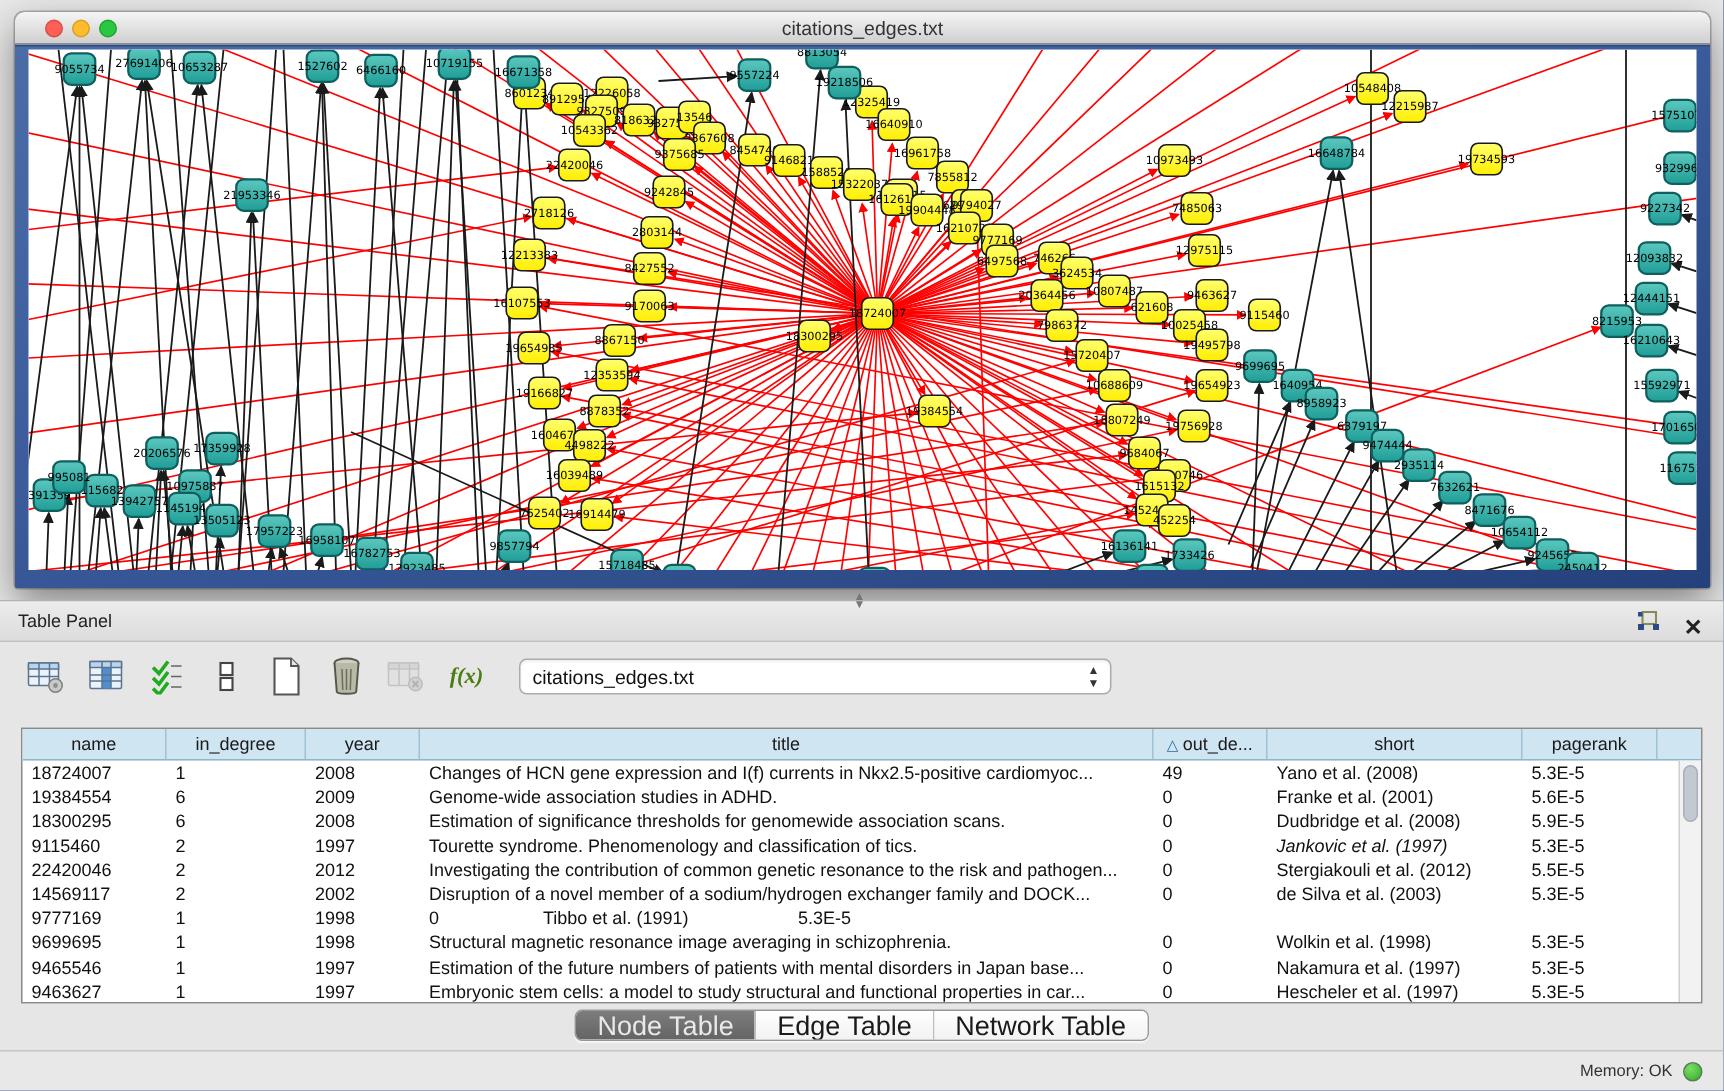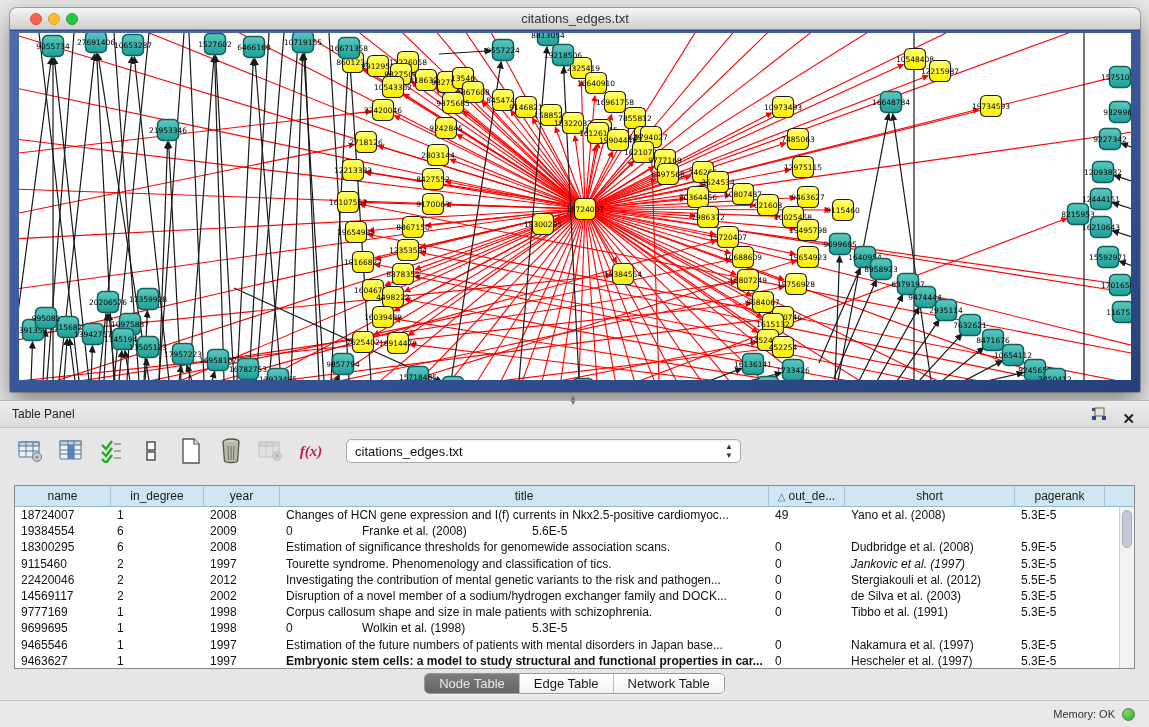--- a/index.html
+++ b/index.html
@@ -48,21 +48,21 @@
   }
   .tp-header .float-ic { position:absolute; right:42px; top:6px; width:16px; height:15px; cursor:pointer; }
   .tp-header .close-ic {
     position:absolute; right:14px; top:4px; font-size:15px; font-weight:bold; color:#222; cursor:pointer;
   }
   .splitter-handle { position:absolute; left:566px; top:-6px; width:14px; height:6px; color:#777; font-size:8px; line-height:5px; text-align:center; cursor:row-resize; }
 
   .tp-toolbar { height:46px; display:flex; align-items:center; padding-left:18px; gap:14px; }
   .tb-btn { width:26px; height:26px; display:flex; align-items:center; justify-content:center; cursor:pointer; }
   .tb-btn.disabled { opacity:.45; cursor:default; }
-  .fx-label { font-size:15px; font-style:italic; font-weight:bold; color:#be185d; font-family:"Liberation Serif",serif; }
+  .fx-label { font-size:15px; font-style:italic; font-weight:bold; color:#4d7c0f; font-family:"Liberation Serif",serif; }
   .combo {
     width:395px; height:24px; margin-left:8px; background:#fff;
     border:1px solid #ababab; border-radius:5px; font-size:13px; color:#111;
     display:flex; align-items:center; padding:0 8px; position:relative; cursor:pointer;
     box-shadow:inset 0 1px 2px rgba(0,0,0,.08);
   }
   .combo .arrows { position:absolute; right:7px; top:2px; font-size:8px; line-height:9px; color:#333; text-align:center; }
 
   .tp-table {
     position:absolute; left:14px; top:84px; width:1121px; height:184px;
@@ -82,21 +82,21 @@
   }
   .vscroll {
     position:absolute; right:0; top:21px; bottom:0; width:15px;
     background:#f2f2f2; border-left:1px solid #cfcfcf;
   }
   .vthumb { position:absolute; left:2px; top:3px; width:10px; height:38px; border-radius:5px; background:#c2c9d2; border:1px solid #a8afb8; }
 
   .tab-row { position:absolute; left:0; right:0; top:272px; display:flex; justify-content:center; }
   .seg { display:flex; border:1px solid #979797; border-radius:5px; overflow:hidden; background:#fcfcfc; height:21px; box-shadow:0 1px 1px rgba(255,255,255,.7); }
   .seg-btn {
-    font-size:13px; color:#1a1a1a; padding:0 14px; line-height:20px; cursor:pointer;
+    font-size:18px; color:#1a1a1a; padding:0 14px; line-height:20px; cursor:pointer;
     border-right:1px solid #bdbdbd; background:linear-gradient(#ffffff,#f2f2f2);text-align:center;
   }
   .seg-btn:last-child { border-right:none; }
   .seg-btn.active { background:linear-gradient(#7d7d7d,#646464); color:#e9e9e9; }
 
   .status-bar {
     position:absolute; left:0; bottom:0; width:1149px; height:27px;
     background:#e8e8e8; border-top:1px solid #c4c4c4;
     display:flex; align-items:center; justify-content:flex-end; padding-right:14px; gap:7px;
   }
@@ -725,22 +725,23 @@
           <div class="td" style="width: 76px;">2008</div>
           <div class="td" style="width: 489px;">Changes of HCN gene expression and I(f) currents in Nkx2.5-positive cardiomyoc...</div>
           <div class="td" style="width: 76px;">49</div>
           <div class="td" style="width: 170px;">Yano et al. (2008)</div>
           <div class="td" style="width: 90px;">5.3E-5</div>
         </div>
         <div class="tr">
           <div class="td" style="width: 96px;">19384554</div>
           <div class="td" style="width: 93px;">6</div>
           <div class="td" style="width: 76px;">2009</div>
+          <div class="td" style="width: 489px;">Genome-wide association studies in ADHD.</div>
           <div class="td" style="width: 76px;">0</div>
-          <div class="td" style="width: 170px;">Franke et al. (2008)</div>
+          <div class="td" style="width: 170px;">Franke et al. (2001)</div>
           <div class="td" style="width: 90px;">5.6E-5</div>
         </div>
         <div class="tr">
           <div class="td" style="width: 96px;">18300295</div>
           <div class="td" style="width: 93px;">6</div>
           <div class="td" style="width: 76px;">2008</div>
           <div class="td" style="width: 489px;">Estimation of significance thresholds for genomewide association scans.</div>
           <div class="td" style="width: 76px;">0</div>
           <div class="td" style="width: 170px;">Dudbridge et al. (2008)</div>
           <div class="td" style="width: 90px;">5.9E-5</div>
@@ -751,65 +752,65 @@
           <div class="td" style="width: 76px;">1997</div>
           <div class="td" style="width: 489px;">Tourette syndrome. Phenomenology and classification of tics.</div>
           <div class="td" style="width: 76px;">0</div>
           <div class="td" style="width: 170px; font-style: italic;">Jankovic et al. (1997)</div>
           <div class="td" style="width: 90px;">5.3E-5</div>
         </div>
         <div class="tr">
           <div class="td" style="width: 96px;">22420046</div>
           <div class="td" style="width: 93px;">2</div>
           <div class="td" style="width: 76px;">2012</div>
-          <div class="td" style="width: 489px;">Investigating the contribution of mental genetic variants to the risk and pathogen...</div>
+          <div class="td" style="width: 489px;">Investigating the contribution of common genetic resonance to the risk and pathogen...</div>
           <div class="td" style="width: 76px;">0</div>
           <div class="td" style="width: 170px;">Stergiakouli et al. (2012)</div>
           <div class="td" style="width: 90px;">5.5E-5</div>
         </div>
         <div class="tr">
           <div class="td" style="width: 96px;">14569117</div>
           <div class="td" style="width: 93px;">2</div>
           <div class="td" style="width: 76px;">2002</div>
           <div class="td" style="width: 489px;">Disruption of a novel member of a sodium/hydrogen exchanger family and DOCK...</div>
           <div class="td" style="width: 76px;">0</div>
           <div class="td" style="width: 170px;">de Silva et al. (2003)</div>
           <div class="td" style="width: 90px;">5.3E-5</div>
         </div>
         <div class="tr">
           <div class="td" style="width: 96px;">9777169</div>
           <div class="td" style="width: 93px;">1</div>
           <div class="td" style="width: 76px;">1998</div>
-          <div class="td" style="width: 489px;">Corpus callosum shape and size in male patients with schizophrenia.</div>
           <div class="td" style="width: 76px;">0</div>
           <div class="td" style="width: 170px;">Tibbo et al. (1991)</div>
           <div class="td" style="width: 90px;">5.3E-5</div>
         </div>
         <div class="tr">
           <div class="td" style="width: 96px;">9699695</div>
           <div class="td" style="width: 93px;">1</div>
           <div class="td" style="width: 76px;">1998</div>
+          <div class="td" style="width: 489px;">Structural magnetic resonance image averaging in schizophrenia.</div>
           <div class="td" style="width: 76px;">0</div>
           <div class="td" style="width: 170px;">Wolkin et al. (1998)</div>
           <div class="td" style="width: 90px;">5.3E-5</div>
         </div>
         <div class="tr">
           <div class="td" style="width: 96px;">9465546</div>
           <div class="td" style="width: 93px;">1</div>
           <div class="td" style="width: 76px;">1997</div>
           <div class="td" style="width: 489px;">Estimation of the future numbers of patients with mental disorders in Japan base...</div>
           <div class="td" style="width: 76px;">0</div>
           <div class="td" style="width: 170px;">Nakamura et al. (1997)</div>
           <div class="td" style="width: 90px;">5.3E-5</div>
         </div>
         <div class="tr">
           <div class="td" style="width: 96px;">9463627</div>
           <div class="td" style="width: 93px;">1</div>
           <div class="td" style="width: 76px;">1997</div>
-          <div class="td" style="width: 489px; font-weight: bold;">Embryonic stem cells: a model to study structural and functional properties in car...</div>
+          <div class="td" style="width: 489px;">Embryonic stem cells: a model to study structural and functional properties in car...</div>
           <div class="td" style="width: 76px;">0</div>
           <div class="td" style="width: 170px;">Hescheler et al. (1997)</div>
           <div class="td" style="width: 90px;">5.3E-5</div>
         </div>
       </div>
     <div class="vscroll">
       <div class="vthumb"></div>
     </div>
   </div>
 

